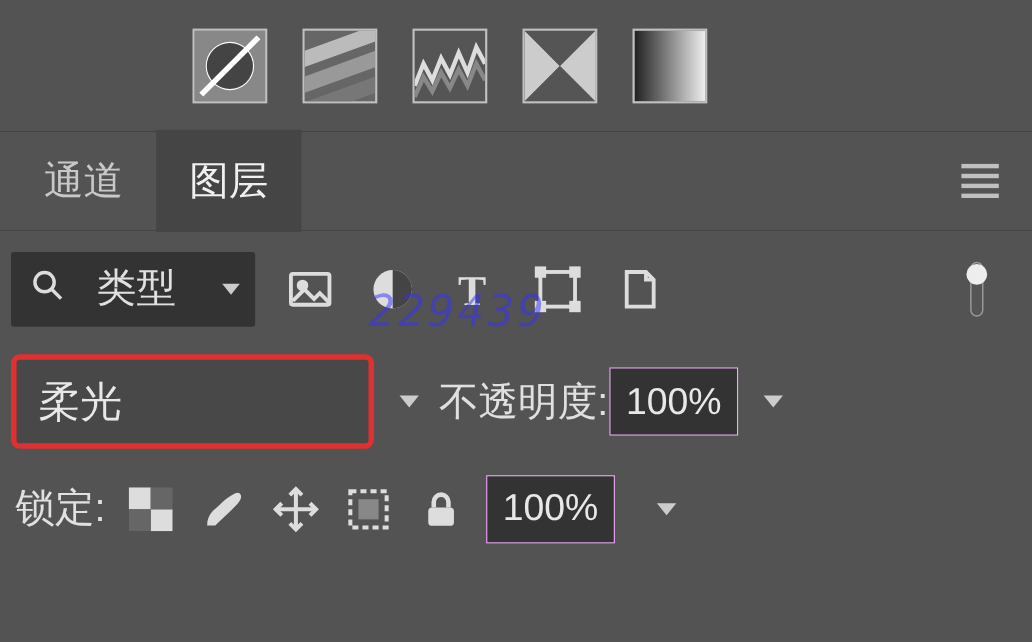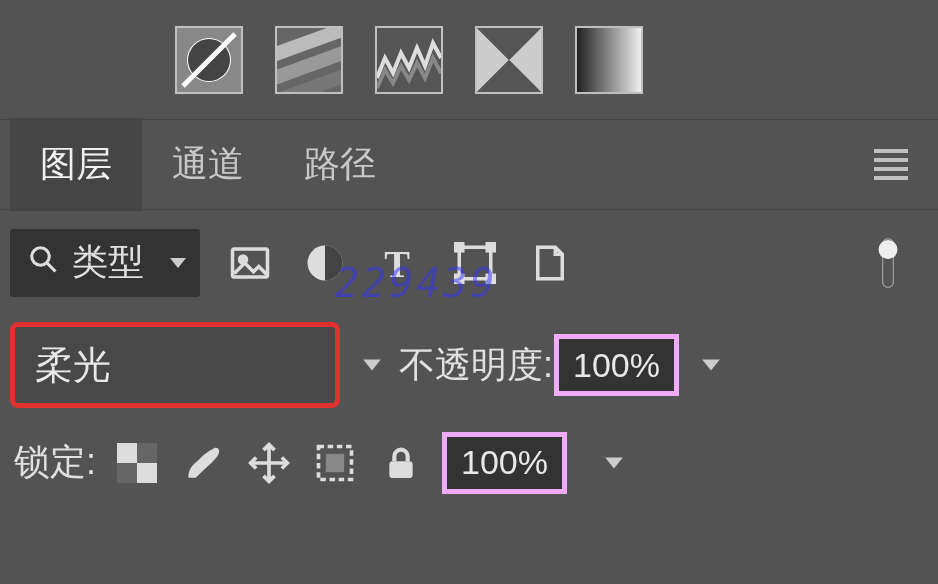--- a/index.html
+++ b/index.html
@@ -74,21 +74,21 @@
       align-items: center;
       padding: 0 10px;
       gap: 25px;
     }
     .type-filter {
       background: #333;
       height: 68px;
       display: flex;
       align-items: center;
       padding: 0 12px 0 18px;
-      gap: 14px;
+      gap: 30px;
       cursor: pointer;
       border-radius: 3px;
     }
     .search-icon {
       font-size: 32px;
       color: #ddd;
     }
     .type-label {
       font-size: 36px;
       color: #e0e0e0;
@@ -147,21 +147,21 @@
       margin-left: 15px;
     }
     .value-field {
       background: #333;
       height: 62px;
       padding: 0 14px;
       display: flex;
       align-items: center;
       font-size: 34px;
       color: #e8e8e8;
-      border: 5px solid #f0abfc;
+      border: 1px solid #f0abfc;
       cursor: text;
       min-width: 115px;
     }
     .lock-row {
       height: 95px;
       display: flex;
       align-items: center;
       padding: 0 14px;
       gap: 16px;
     }
@@ -211,23 +211,22 @@
           <stop offset="0%" stop-color="#222"></stop>
           <stop offset="100%" stop-color="#eee"></stop>
         </linearGradient>
       </defs>
       <rect width="64" height="64" fill="url(#glin)"></rect>
     </svg>
   </div>
 </div>
 
 <div class="tabs-row">
+  <div class="tab">通道</div>
   <div class="tab active">图层</div>
-  <div class="tab">通道</div>
-  <div class="tab">路径</div>
   <div class="panel-menu">
     <span></span>
       <span></span>
       <span></span>
       <span></span>
   </div>
 </div>
 
 <div class="watermark">229439</div>
 

